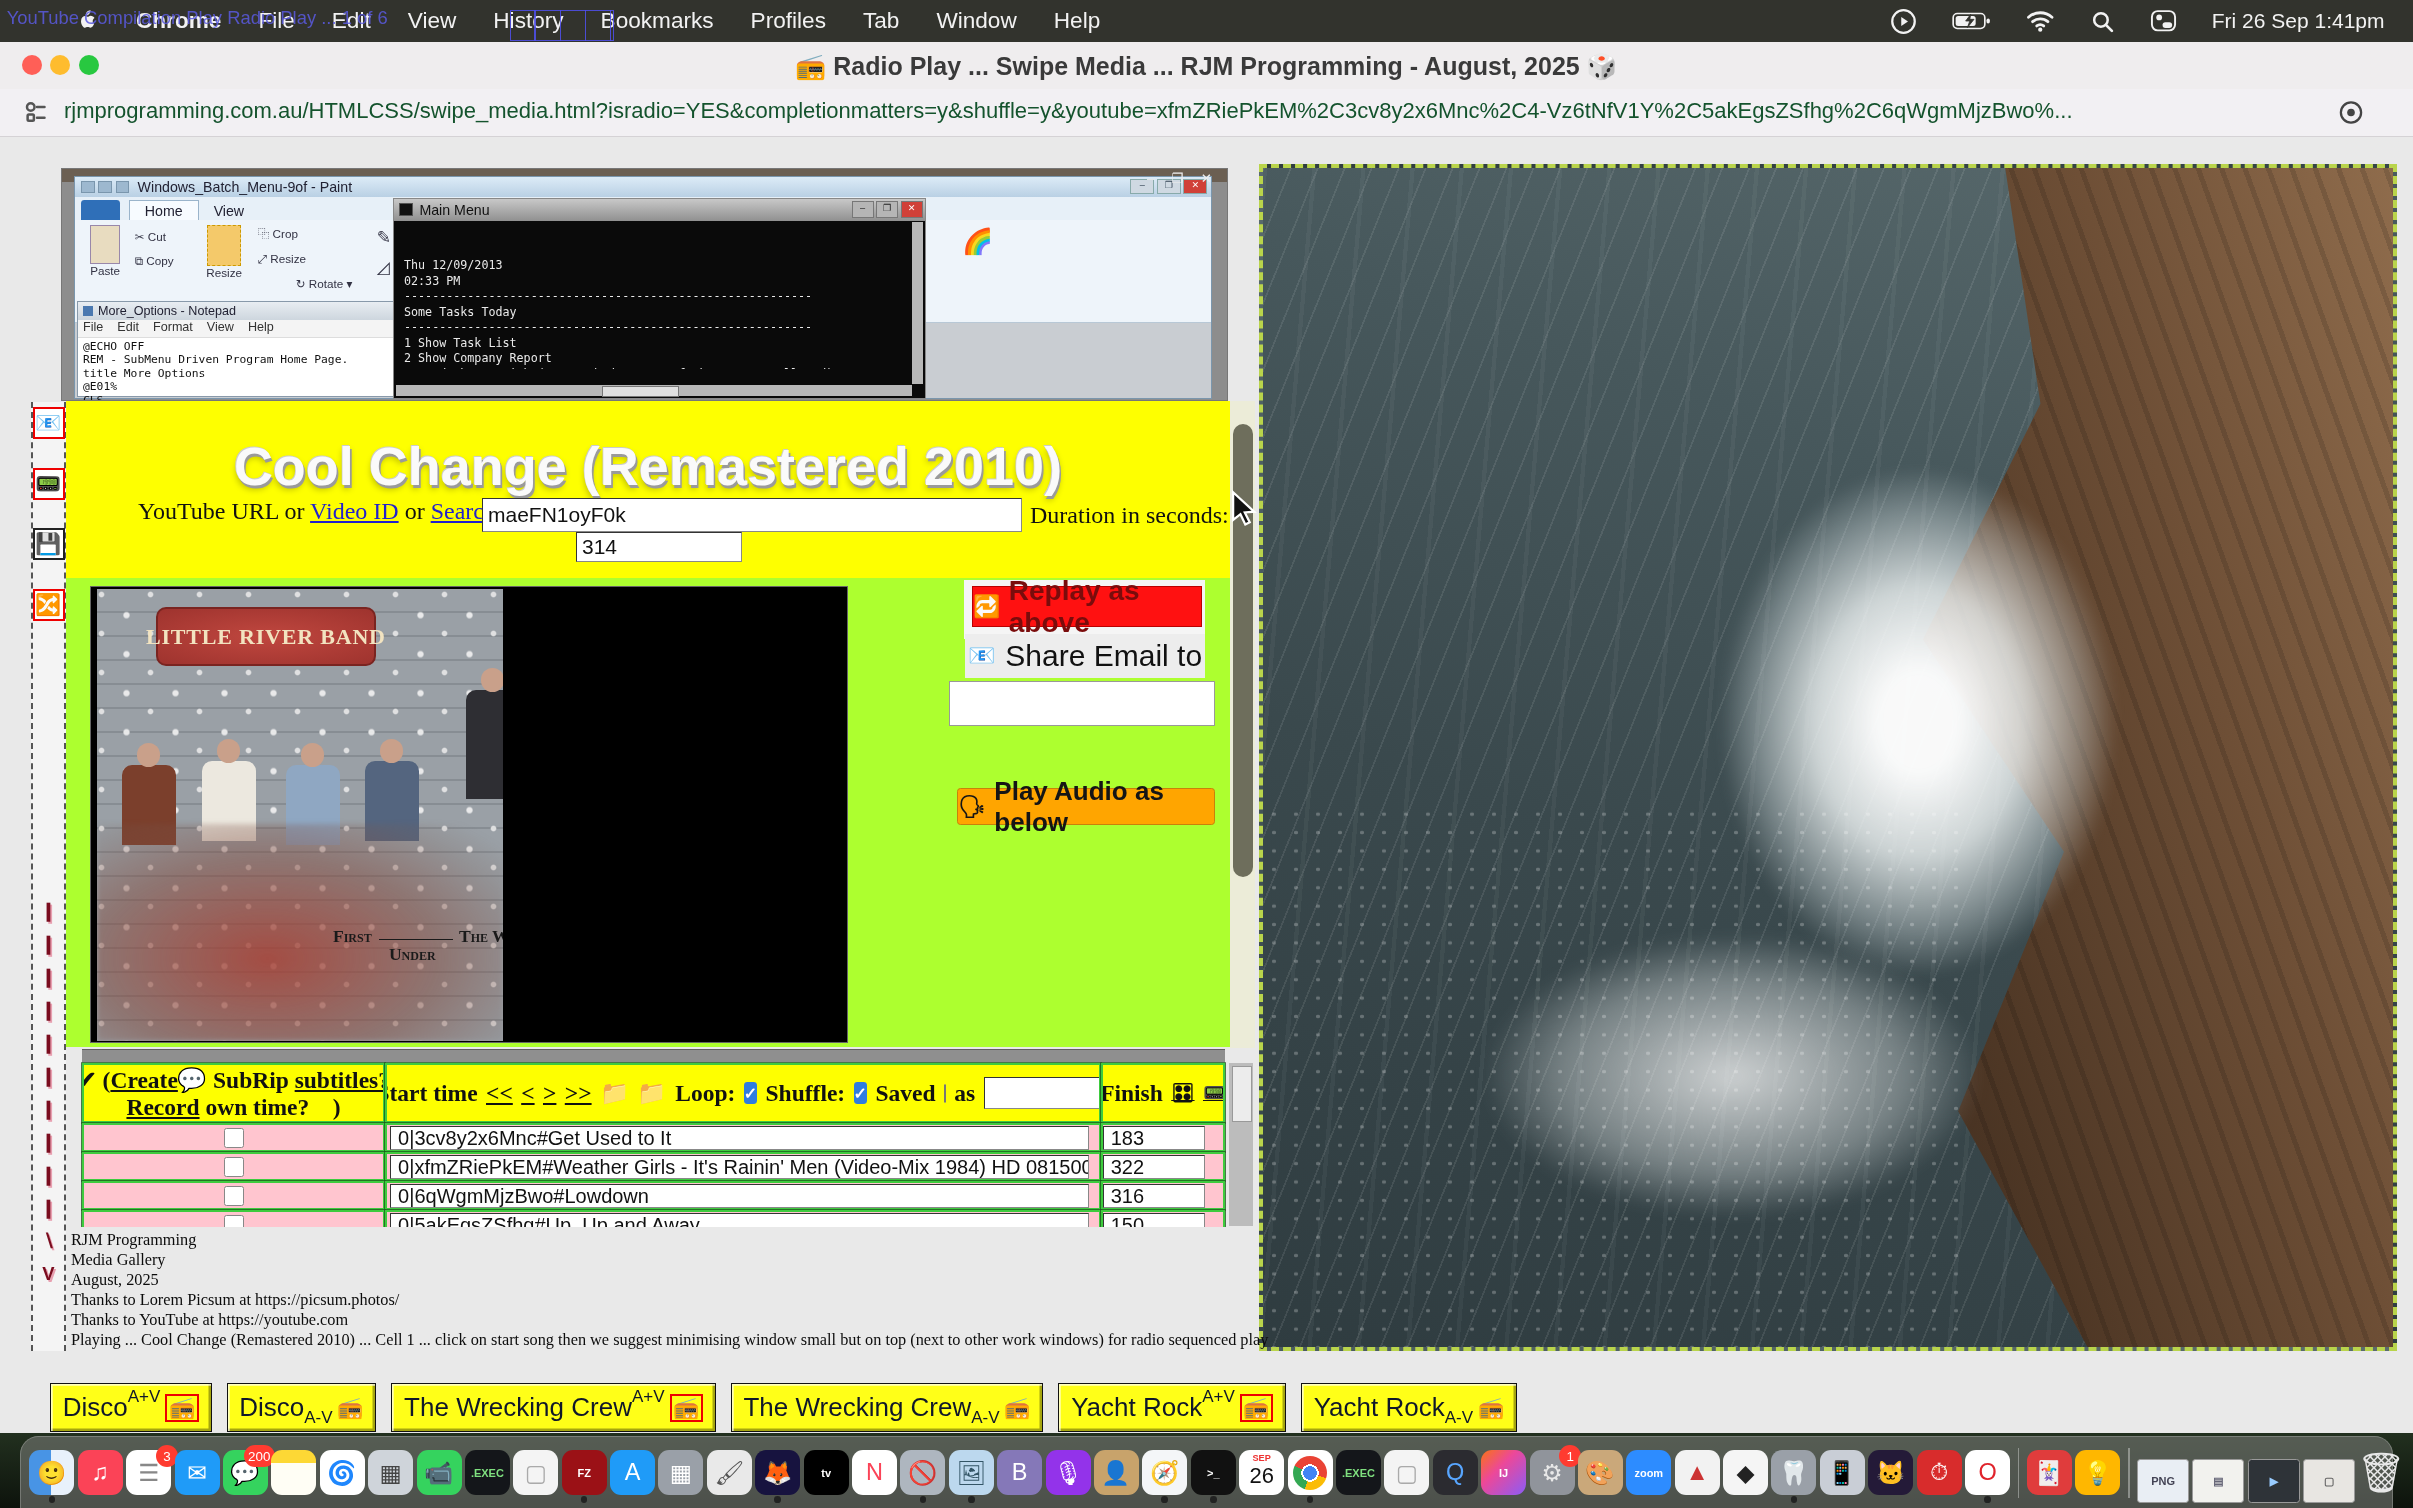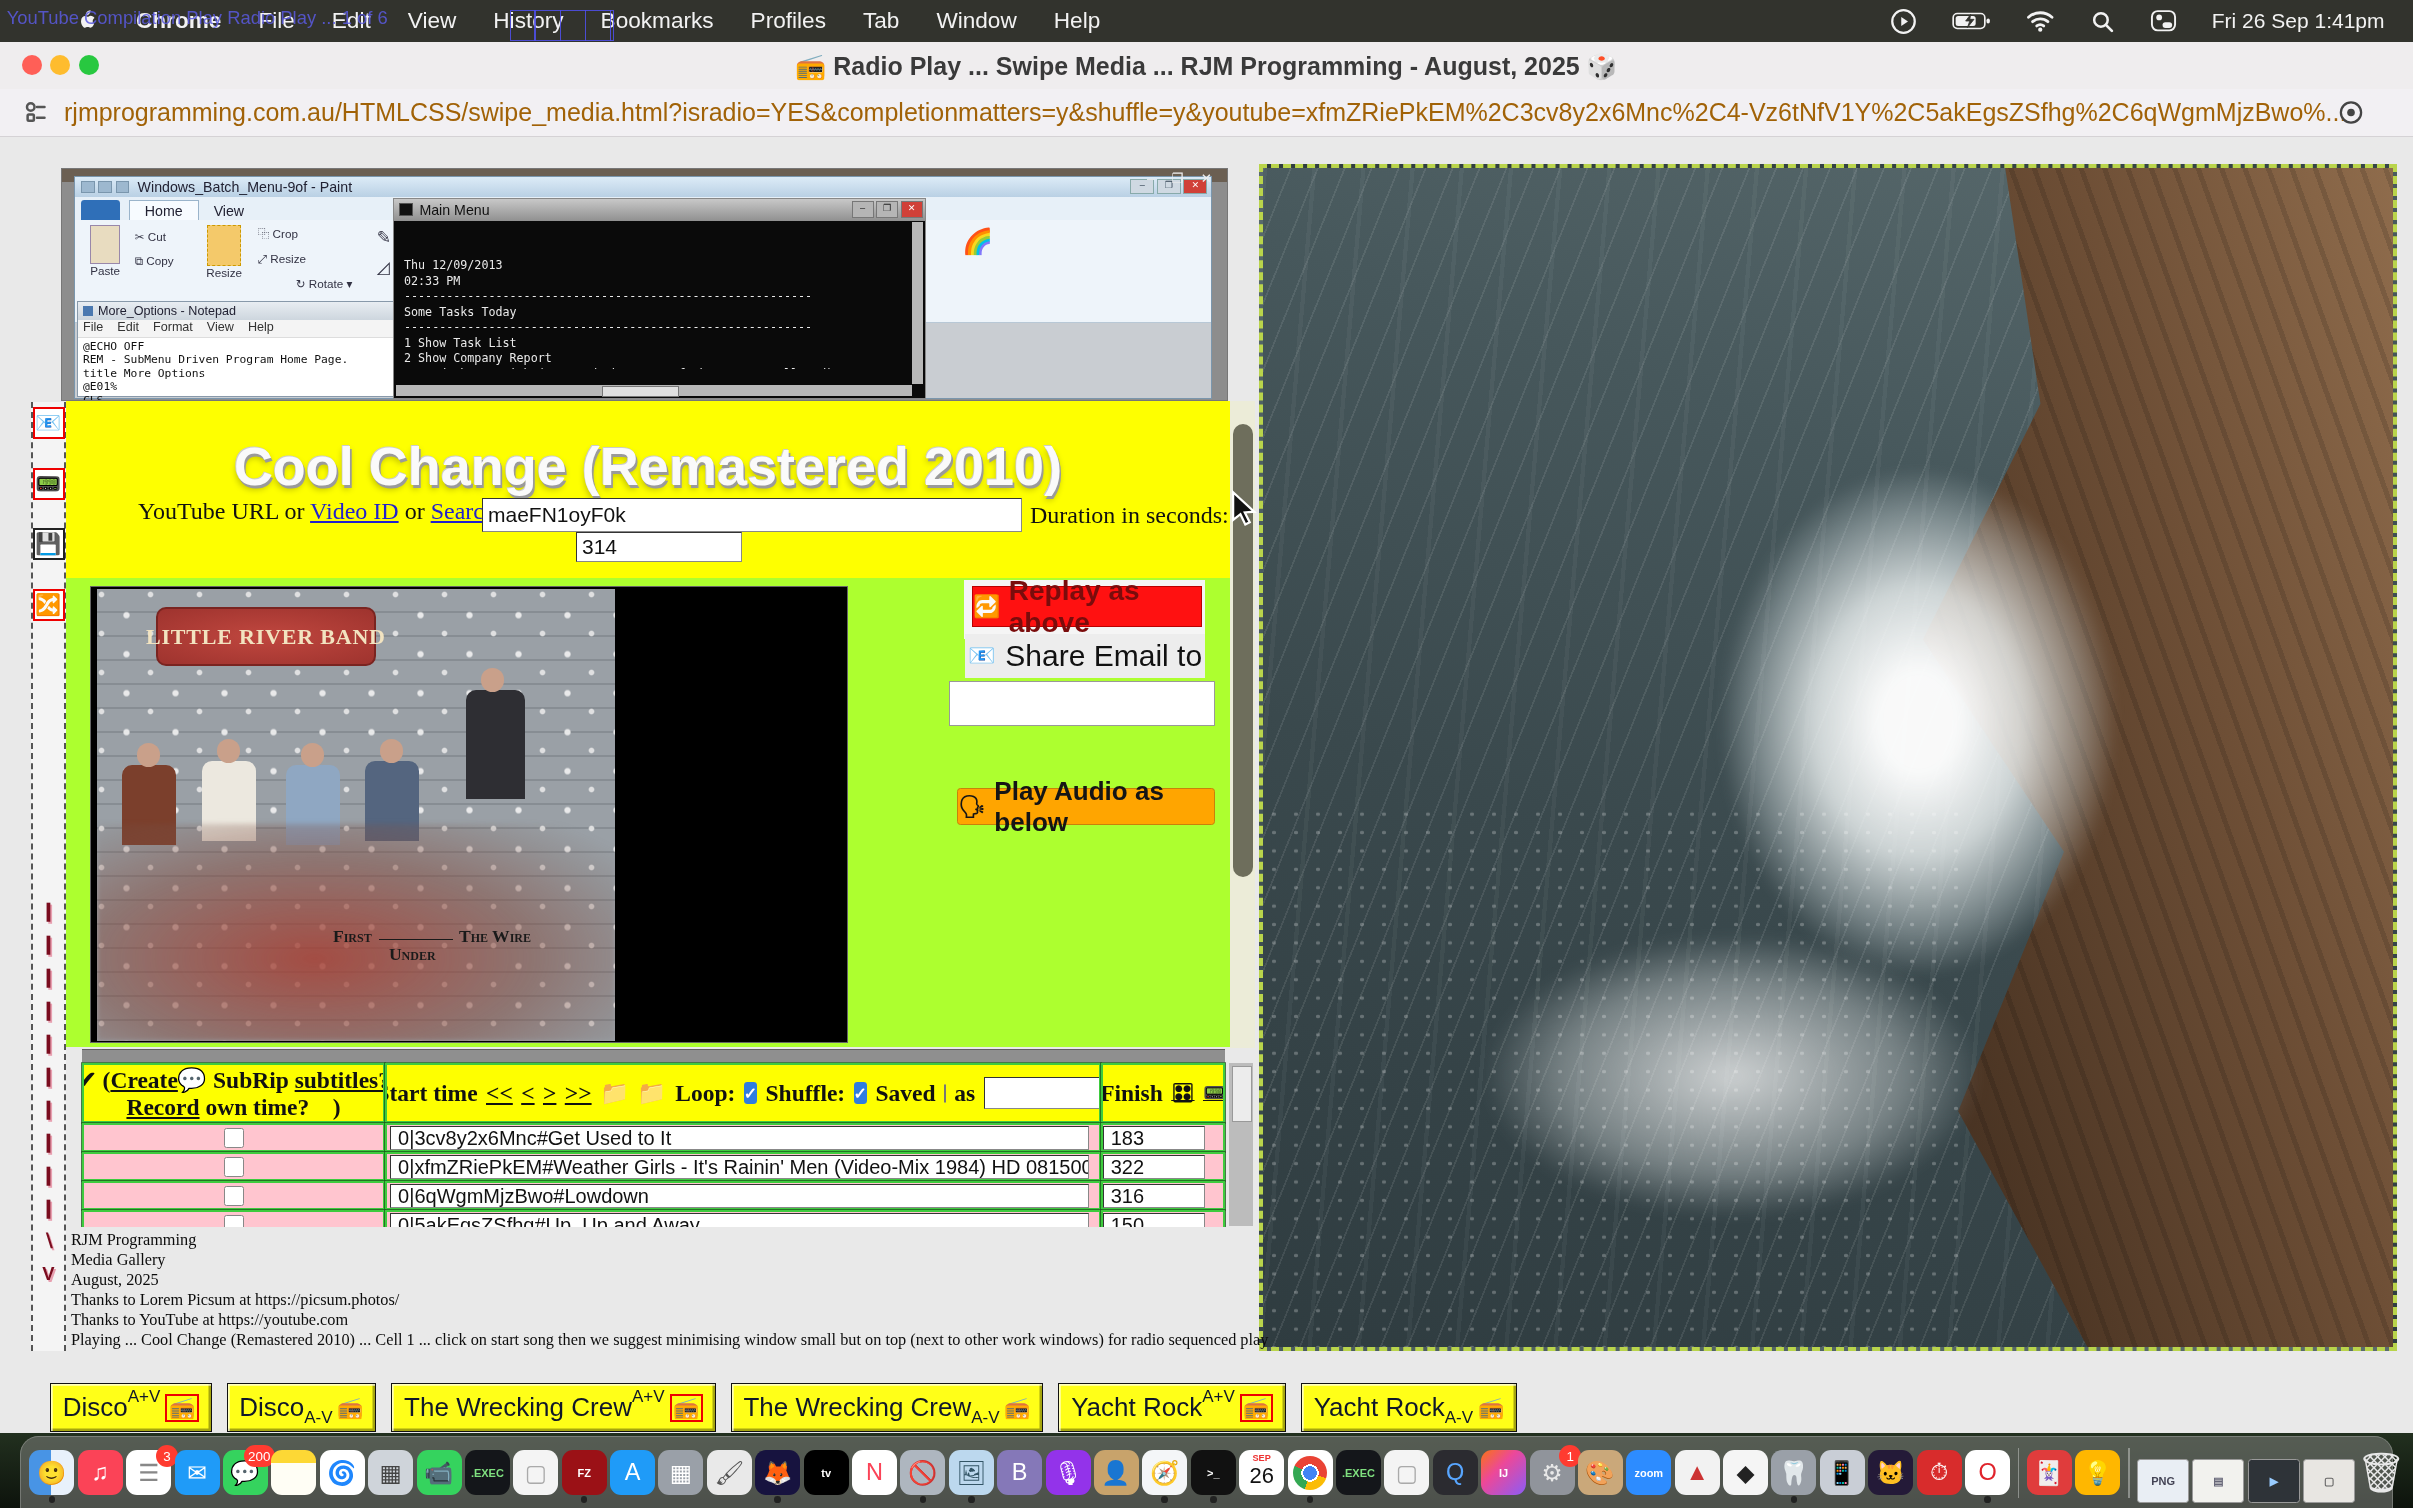--- a/index.html
+++ b/index.html
@@ -13,21 +13,21 @@
   .mb-clock{font-size:21px;white-space:nowrap;}
   .mi{display:inline-flex;align-items:center;}
   .mb-overlay{position:absolute;left:6.7px;top:6.7px;font-size:18.4px;color:#5a5ae0;opacity:.85;z-index:5;white-space:nowrap;}
   .mb-artifact{position:absolute;left:510px;top:10px;width:102px;height:28.5px;border:1.7px solid rgba(80,80,240,.85);z-index:5;background:repeating-linear-gradient(90deg,transparent 0 23.5px,rgba(80,80,240,.85) 23.5px 25px);}
   
   .titlebar{position:absolute;left:0;top:42px;width:2413px;height:47px;background:#efedee;border-bottom:0.8px solid #d6d3d6;}
   .light{position:absolute;top:13.4px;width:20px;height:20px;border-radius:50%;}
   .tb-title{position:absolute;left:0;top:10px;width:100%;text-align:center;font-size:25px;font-weight:600;color:#3a3a3a;}
   
   .urlbar{position:absolute;left:0;top:89px;width:2413px;height:47px;background:#f2f0f3;border-bottom:0.8px solid #d5d2d5;}
-  .url-text{position:absolute;left:64px;top:9.2px;font-size:25px;color:#a16207;white-space:nowrap;}
+  .url-text{position:absolute;left:64px;top:9.2px;font-size:22px;color:#14532d;white-space:nowrap;}
   .tab-groups{position:absolute;left:22px;top:8.4px;}
   .eye{position:absolute;right:47px;top:10px;}
   
   .ocean{position:absolute;left:1259px;top:164px;width:1138px;height:1187px;border:4.2px dashed #b9d44b;box-sizing:border-box;background:linear-gradient(200deg,#5a6b6e 0%,#47585c 30%,#3a494d 60%,#2f3c40 100%);overflow:hidden;}
   .o-streaks{position:absolute;inset:0;background:repeating-linear-gradient(112deg,rgba(255,255,255,.15) 0 1.7px,transparent 1.7px 25px),repeating-linear-gradient(95deg,rgba(255,255,255,.07) 0 4.2px,transparent 4.2px 49px);opacity:.6;}
   .o-rocks{position:absolute;right:0;top:0;width:52%;height:100%;background:linear-gradient(255deg,#8f6c4c 0%,#6e4f36 35%,#4e3725 70%,#33241a 100%);clip-path:polygon(34% 0,100% 0,100% 100%,48% 100%,26% 80%,44% 58%,20% 40%,40% 20%);}
   .o-rocktex{position:absolute;inset:0;background:repeating-linear-gradient(70deg,rgba(0,0,0,.25) 0 5px,transparent 5px 22px);opacity:.5;}
   .o-splash{position:absolute;left:36%;top:20%;width:44%;height:54%;background:radial-gradient(closest-side,rgba(255,255,255,.97) 0 16%,rgba(240,245,245,.8) 42%,rgba(220,230,232,.35) 66%,transparent 80%);filter:blur(5.9px);}
   .o-splash2{position:absolute;left:14%;top:62%;width:55%;height:30%;background:radial-gradient(closest-side,rgba(255,255,255,.75),rgba(235,240,240,.35) 55%,transparent 80%);filter:blur(7.5px);}
   .o-dots{position:absolute;left:0;bottom:0;width:62%;height:46%;background-image:radial-gradient(rgba(255,255,255,.55) 1.7px,transparent 2.5px);background-size:22px 18.4px;opacity:.45;}
@@ -79,21 +79,21 @@
   .song-title{position:absolute;left:0;top:34px;width:100%;text-align:center;font-size:54px;font-weight:bold;color:#fafafa;text-shadow:1.7px 2.5px 0 #9a9a9a,-0.8px -0.8px 0 #cccccc,0 4.2px 6.7px rgba(0,0,0,.25);}
   .src-row{position:absolute;left:72px;top:97px;font-family:"Liberation Serif",serif;font-size:24px;color:#111;white-space:pre;}
   .blue-link{color:#2222cc;text-decoration:underline;cursor:pointer;}
   .fld{background:#fff;border:1.7px solid #888;border-style:inset;font-size:21px;font-family:"Liberation Sans",sans-serif;color:#111;padding:0 5px;box-sizing:border-box;}
   #videoid{position:absolute;left:416px;top:97px;width:540px;height:34px;}
   .durlabel{position:absolute;left:964px;top:101px;font-family:"Liberation Serif",serif;font-size:24px;color:#111;}
   #durinput{position:absolute;left:510px;top:131px;width:166px;height:30px;}
   
   .mediarow{position:absolute;left:66px;top:578px;width:1164px;height:469px;background:#adff2f;}
   .blackcell{position:absolute;left:24px;top:8.4px;width:758px;height:457px;background:#000;border:0.8px solid #666;box-sizing:border-box;}
-  .album{position:absolute;left:5.9px;top:1.7px;width:518px;height:452px;background:repeating-linear-gradient(180deg,#9aa0a6 0 22px,#878d93 22px 24px);overflow:hidden;text-decoration:underline;}
+  .album{position:absolute;left:5.9px;top:1.7px;width:406px;height:452px;background:repeating-linear-gradient(180deg,#9aa0a6 0 22px,#878d93 22px 24px);overflow:hidden;text-decoration:underline;}
   .al-dots{position:absolute;inset:0;background-image:radial-gradient(circle,#f2f2f2 2.5px,transparent 3.8px),radial-gradient(circle,#e8e8e8 2.1px,transparent 3.4px);background-size:49px 39px,49px 39px;background-position:5px 6.7px,29px 25px;opacity:.9;}
   .al-red{position:absolute;left:0;bottom:0;width:100%;height:48%;background:radial-gradient(ellipse at 42% 62%,rgba(165,62,50,.85),rgba(130,75,62,.5) 52%,rgba(120,90,80,.2) 78%,transparent 92%);filter:blur(2.5px);}
   .al-badge{position:absolute;left:59px;top:18.4px;width:216px;height:55px;background:radial-gradient(#c0473f,#9e332e);border:2.5px solid #7a2420;border-radius:10px;display:flex;align-items:center;justify-content:center;}
   .al-badge span{font-family:"Liberation Serif",serif;font-weight:bold;font-size:22px;color:#f2e3c0;letter-spacing:0.8px;white-space:nowrap;}
   .person{position:absolute;width:54px;height:80px;border-radius:10px 10px 0 0;}
   .person::before{content:"";position:absolute;left:15px;top:-22px;width:23.5px;height:23.5px;border-radius:50%;background:#c9a08a;}
   .al-title{position:absolute;font-family:"Liberation Serif",serif;font-variant:small-caps;font-weight:bold;color:#1a1a1a;font-size:17.6px;white-space:nowrap;}
   .al-ul{position:absolute;border-bottom:1.7px solid #1a1a1a;}
   
   .whiteback{position:absolute;left:898px;top:1.7px;width:241px;height:59px;background:#f5f5f5;}

